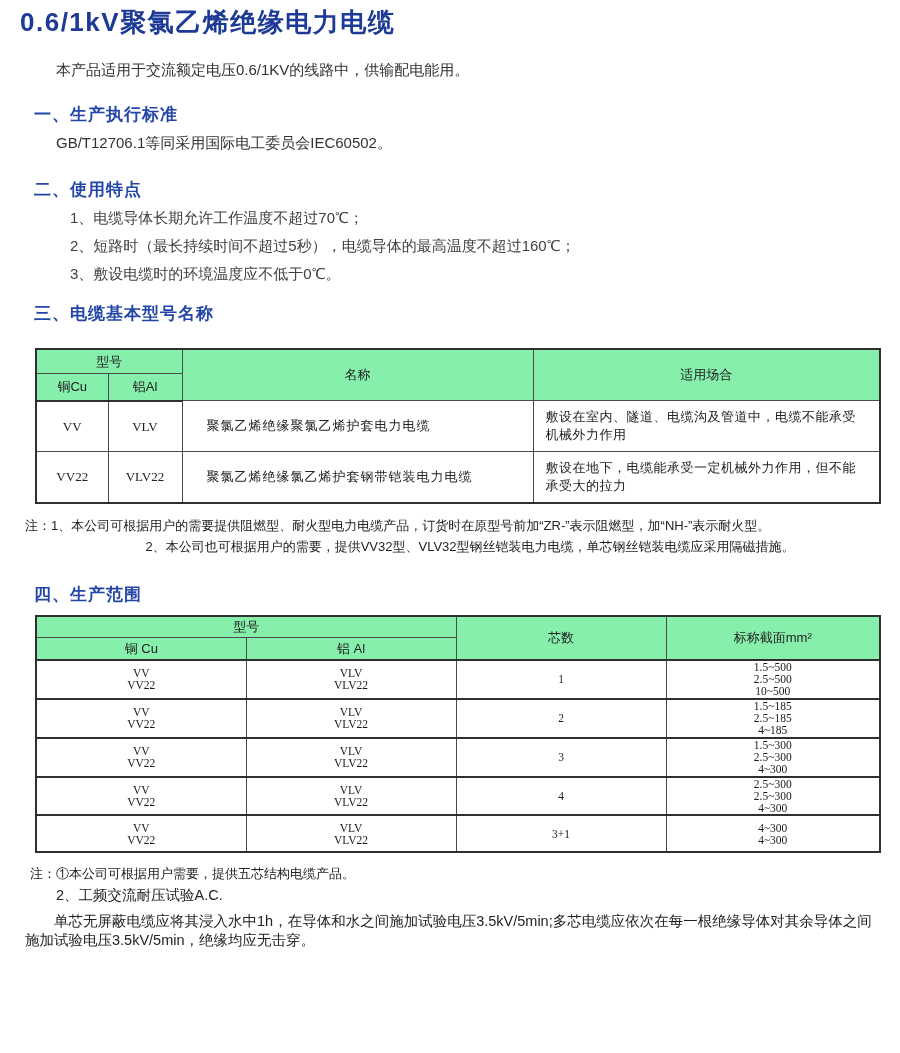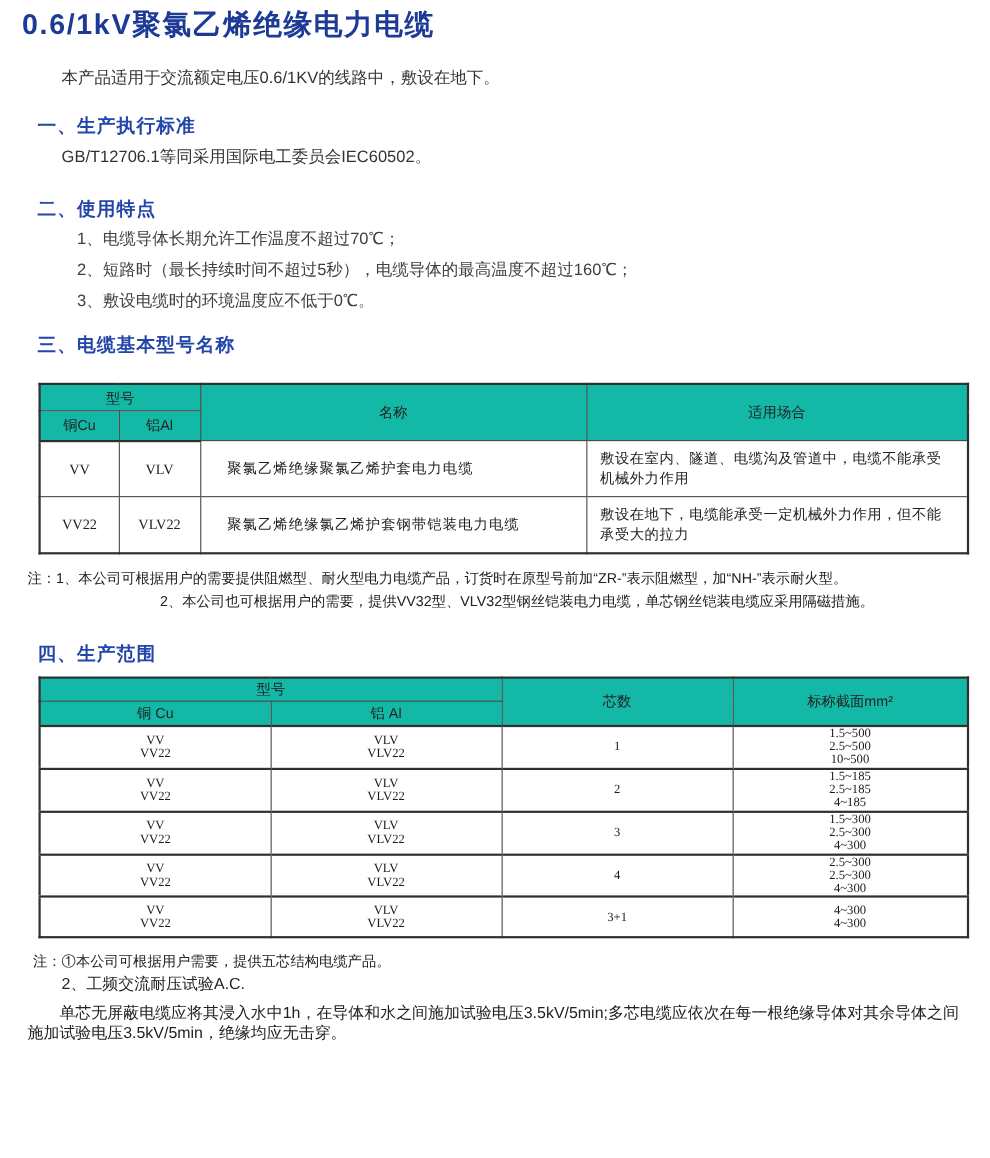--- a/index.html
+++ b/index.html
@@ -56,21 +56,21 @@
 
   table {
     border-collapse: collapse;
     table-layout: fixed;
     width: 844px;
     margin: 0 0 0 35px;
     border: 2px solid #2f2f2f;
   }
   th, td { border: 1px solid #4a4a4a; }
   thead th {
-    background: #14b8a6;
+    background: #86efac;
     font-weight: 400;
     font-size: 13px;
     color: #222;
     text-align: center;
   }
 
   .table1 { margin-top: 25px; font-size: 13px; }
   .table1 thead tr:first-child th { height: 25px; }
   .table1 thead tr:last-child th { height: 27px; border-bottom: 2px solid #2f2f2f; }
   .table1 tbody td { height: 51px; color: #222; }
@@ -109,21 +109,21 @@
     color: #222;
     text-indent: 2em;
   }
 </style>
 </head>
 <body>
 
 <div class="page">
 
   <h1 class="title">0.6/1kV聚氯乙烯绝缘电力电缆</h1>
-  <p class="intro">本产品适用于交流额定电压0.6/1KV的线路中，敷设在地下。</p>
+  <p class="intro">本产品适用于交流额定电压0.6/1KV的线路中，供输配电能用。</p>
 
   <h2 class="sec-heading">一、生产执行标准</h2>
   <p class="body-text">GB/T12706.1等同采用国际电工委员会IEC60502。</p>
 
   <h2 class="sec-heading mt30">二、使用特点</h2>
   <p class="list-item first">1、电缆导体长期允许工作温度不超过70℃；</p>
   <p class="list-item">2、短路时（最长持续时间不超过5秒），电缆导体的最高温度不超过160℃；</p>
   <p class="list-item">3、敷设电缆时的环境温度应不低于0℃。</p>
 
   <h2 class="sec-heading mt23">三、电缆基本型号名称</h2>

